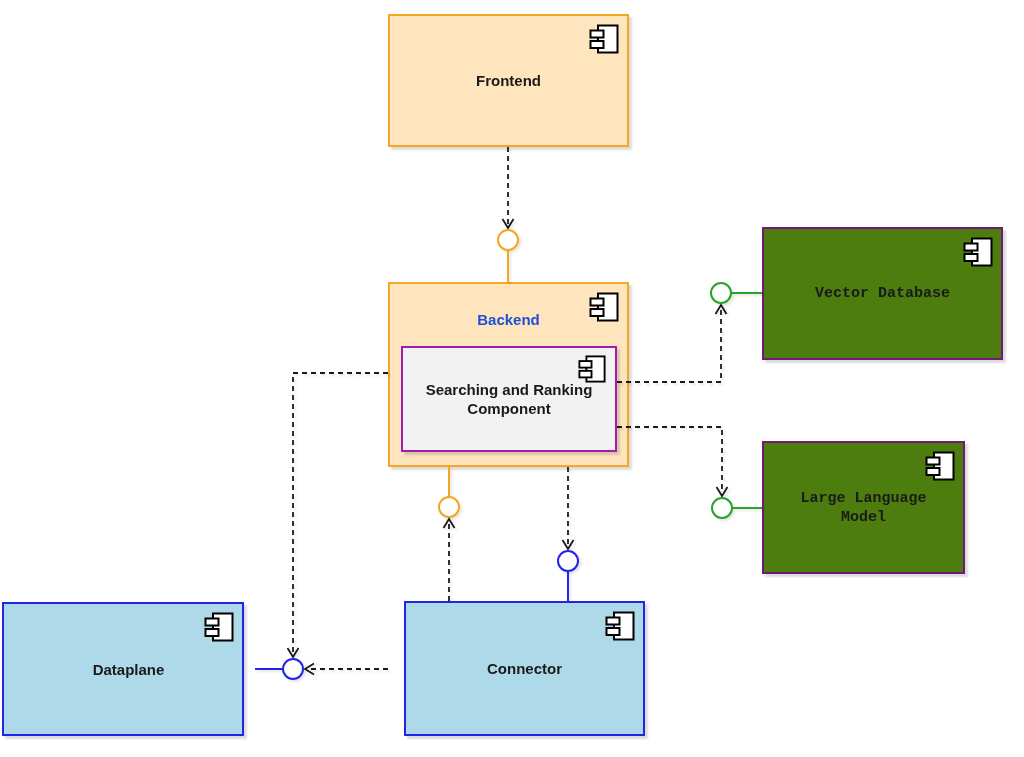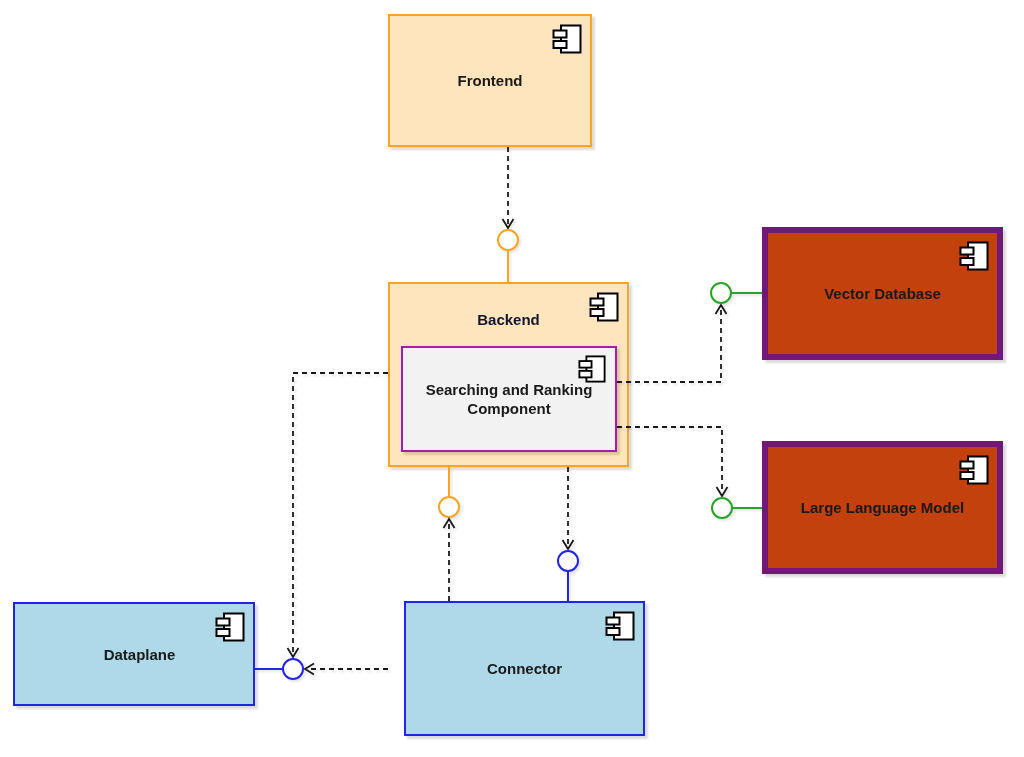--- a/index.html
+++ b/index.html
@@ -6,30 +6,30 @@
   #canvas{
     position:relative;width:1024px;height:757px;background:#ffffff;overflow:hidden;
     font-family:"Liberation Sans",sans-serif;
   }
   .node{
     position:absolute;box-sizing:border-box;
     box-shadow:3px 3px 2px rgba(0,0,0,0.14);
     display:flex;align-items:center;justify-content:center;
   }
   .node.orange{background:#ffe5bd;border:2px solid #f5a623;}
-  .node.green{background:#c2410c;border:6px solid #701a75;}
+  .node.green{background:#4d7c0f;border:2px solid #701a75;font-family:Liberation Mono, monospace;}
   .node.blue{background:#aed9e8;border:2px solid #2424e8;}
   .node.gray{background:#f2f2f2;border:2px solid #a21caf;}
   .label{
     font-weight:bold;font-size:15px;line-height:19px;color:#1a1a1a;
     text-align:center;width:100%;padding:0 10px;box-sizing:border-box;
   }
   .label-top{
     position:absolute;top:27px;left:0;width:100%;
-    font-weight:bold;font-size:15px;color:#0f172a;text-align:center;
+    font-weight:bold;font-size:15px;color:#1d4ed8;text-align:center;
   }
   .uml-icon{position:absolute;top:8px;right:8px;}
   .uml-icon.small{top:7px;right:9px;}
   #edges{
     position:absolute;left:0;top:0;width:1024px;height:757px;
     pointer-events:none;
     filter:drop-shadow(2px 2px 1px rgba(0,0,0,0.10));
   }
   #edges .dash{stroke:#1a1a1a;stroke-width:1.8;fill:none;stroke-dasharray:5 4;}
   #edges .arrow{stroke:#1a1a1a;stroke-width:1.8;fill:none;}
@@ -39,21 +39,21 @@
   #edges .ball-orange{fill:#ffffff;stroke:#f5a623;stroke-width:2;}
   #edges .ball-blue{fill:#ffffff;stroke:#2424e8;stroke-width:2;}
   #edges .ball-green{fill:#ffffff;stroke:#29a329;stroke-width:2;}
   .icon-part{fill:#ffffff;stroke:#000000;stroke-width:2;}
 </style>
 </head>
 <body>
 
 <div id="canvas">
 
-  <div class="node orange" style="left:388px;top:14px;width:204px;height:133px;">
+  <div class="node orange" style="left:388px;top:14px;width:241px;height:133px;">
     <svg class="uml-icon" width="30" height="30" viewBox="0 0 30 30">
       <rect class="icon-part" x="9" y="1.5" width="19.5" height="27"></rect>
       <rect class="icon-part" x="1.5" y="6.5" width="13" height="7"></rect>
       <rect class="icon-part" x="1.5" y="17" width="13" height="7"></rect>
     </svg>
     <div class="label">Frontend</div>
   </div>
 
   <div class="node orange" style="left:388px;top:282px;width:241px;height:185px;">
     <svg class="uml-icon" width="30" height="30" viewBox="0 0 30 30">
@@ -75,30 +75,30 @@
 
   <div class="node green" style="left:762px;top:227px;width:241px;height:133px;">
     <svg class="uml-icon" width="30" height="30" viewBox="0 0 30 30">
       <rect class="icon-part" x="9" y="1.5" width="19.5" height="27"></rect>
       <rect class="icon-part" x="1.5" y="6.5" width="13" height="7"></rect>
       <rect class="icon-part" x="1.5" y="17" width="13" height="7"></rect>
     </svg>
     <div class="label">Vector Database</div>
   </div>
 
-  <div class="node green" style="left:762px;top:441px;width:241px;height:133px;">
+  <div class="node green" style="left:762px;top:441px;width:203px;height:133px;">
     <svg class="uml-icon" width="30" height="30" viewBox="0 0 30 30">
       <rect class="icon-part" x="9" y="1.5" width="19.5" height="27"></rect>
       <rect class="icon-part" x="1.5" y="6.5" width="13" height="7"></rect>
       <rect class="icon-part" x="1.5" y="17" width="13" height="7"></rect>
     </svg>
     <div class="label">Large Language Model</div>
   </div>
 
-  <div class="node blue" style="left:13px;top:602px;width:242px;height:104px;padding-left:11px;">
+  <div class="node blue" style="left:2px;top:602px;width:242px;height:134px;padding-left:11px;">
     <svg class="uml-icon" width="30" height="30" viewBox="0 0 30 30">
       <rect class="icon-part" x="9" y="1.5" width="19.5" height="27"></rect>
       <rect class="icon-part" x="1.5" y="6.5" width="13" height="7"></rect>
       <rect class="icon-part" x="1.5" y="17" width="13" height="7"></rect>
     </svg>
     <div class="label">Dataplane</div>
   </div>
 
   <div class="node blue" style="left:388px;top:601px;width:241px;height:135px;margin-left:16px;">
     <svg class="uml-icon" width="30" height="30" viewBox="0 0 30 30">

